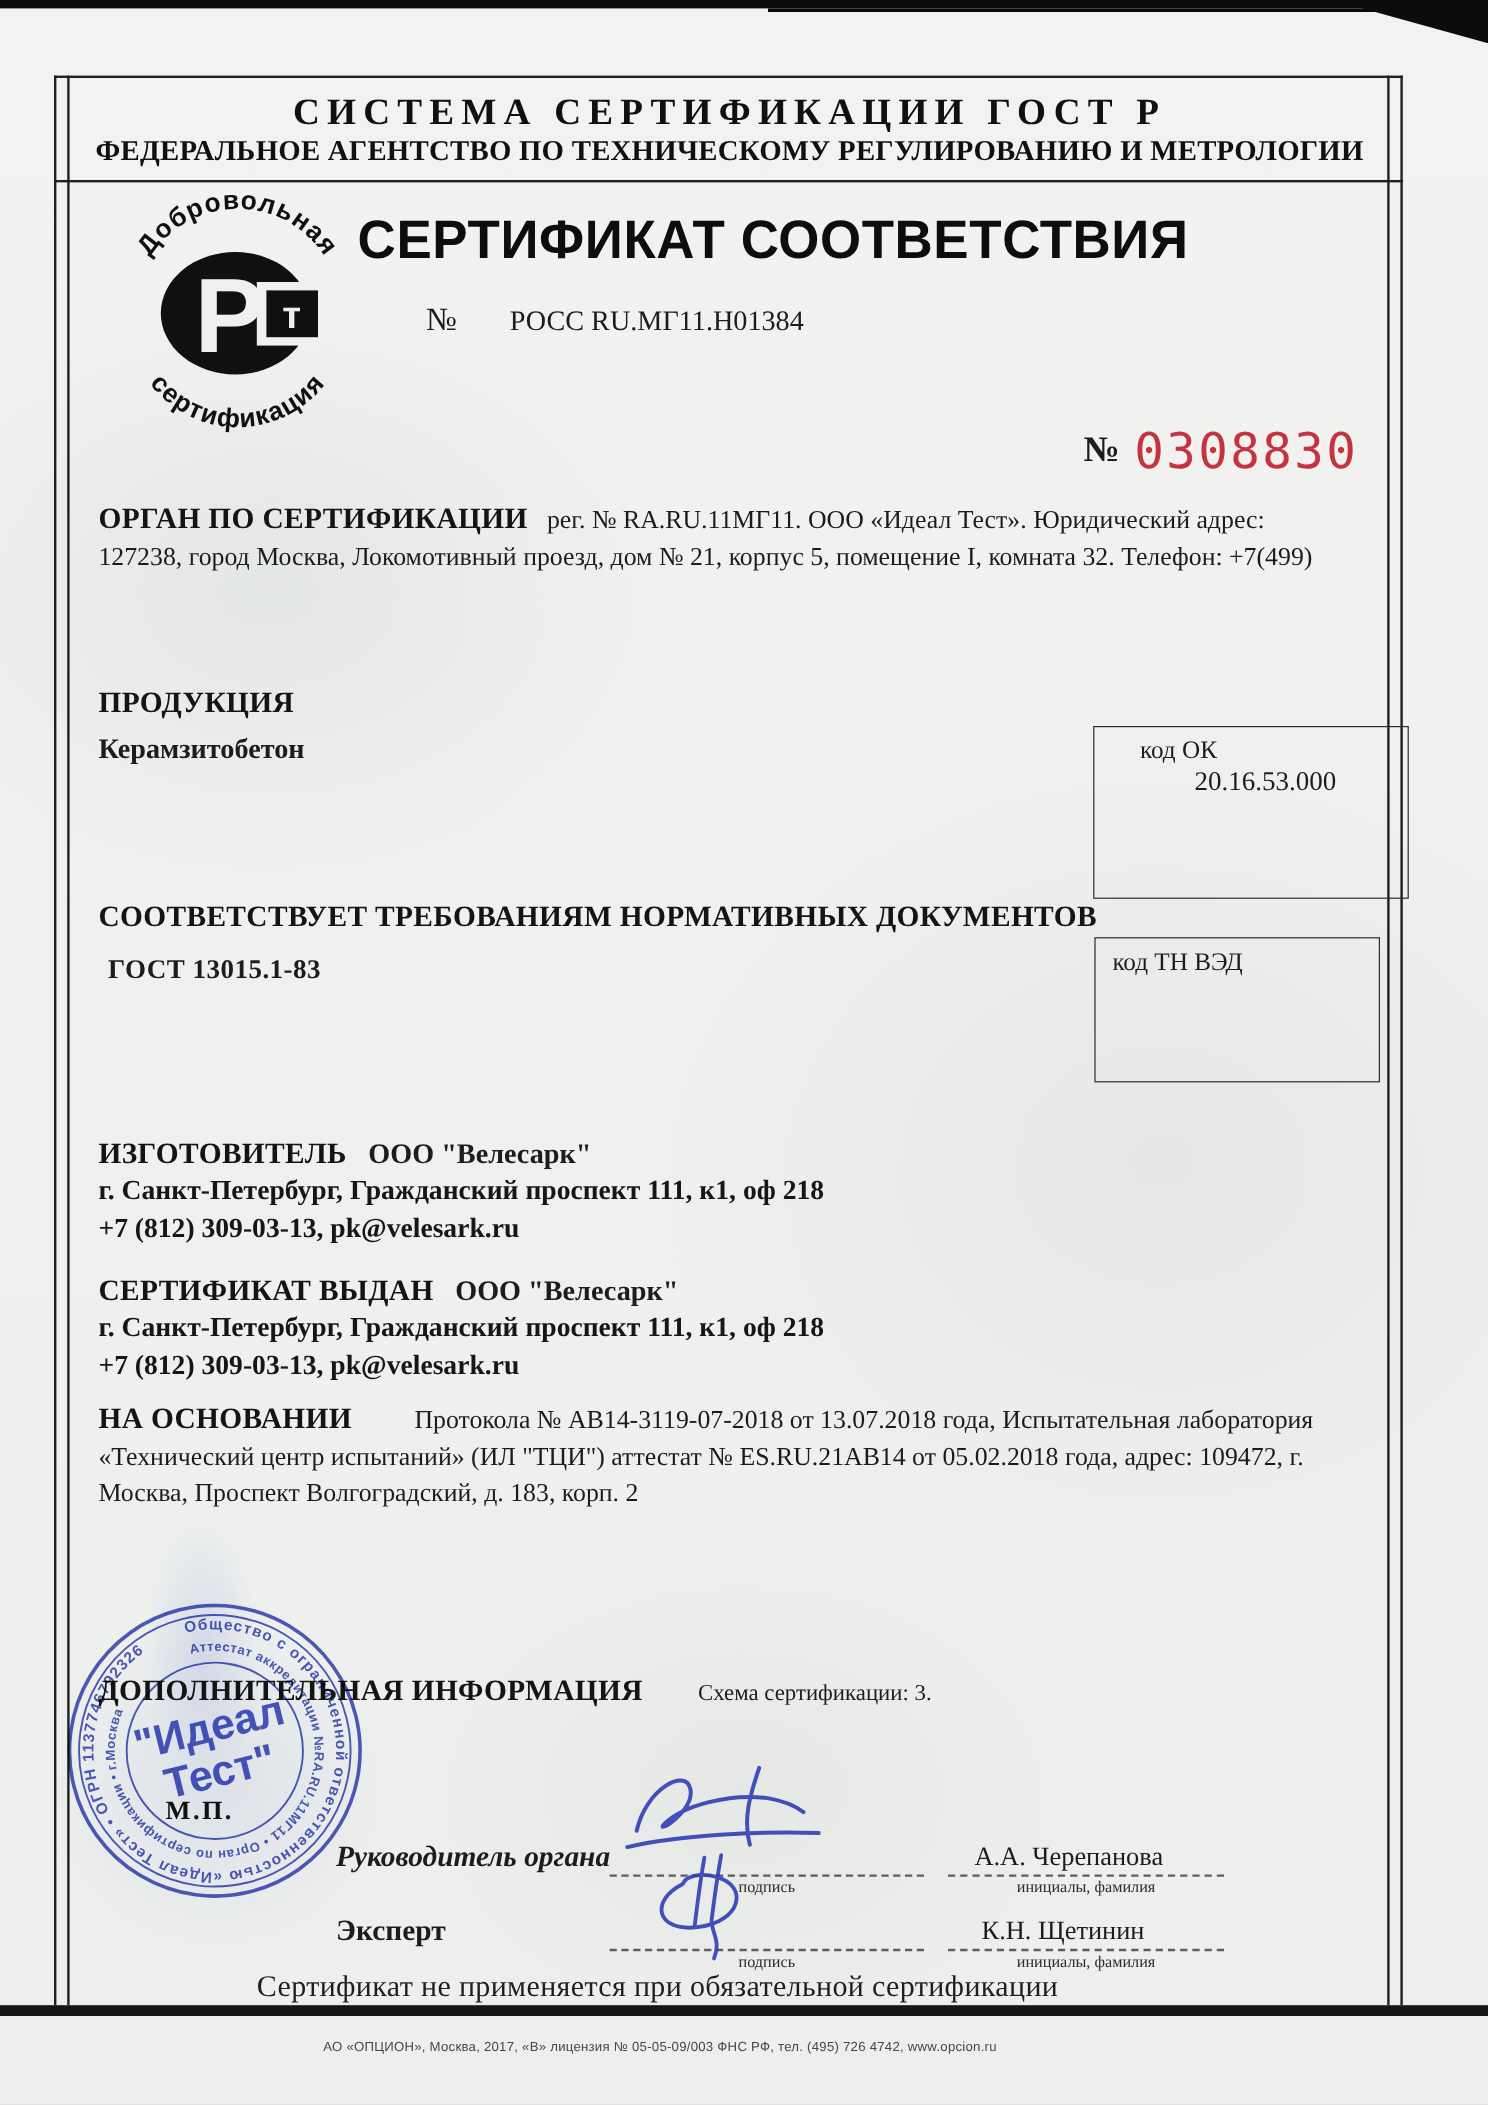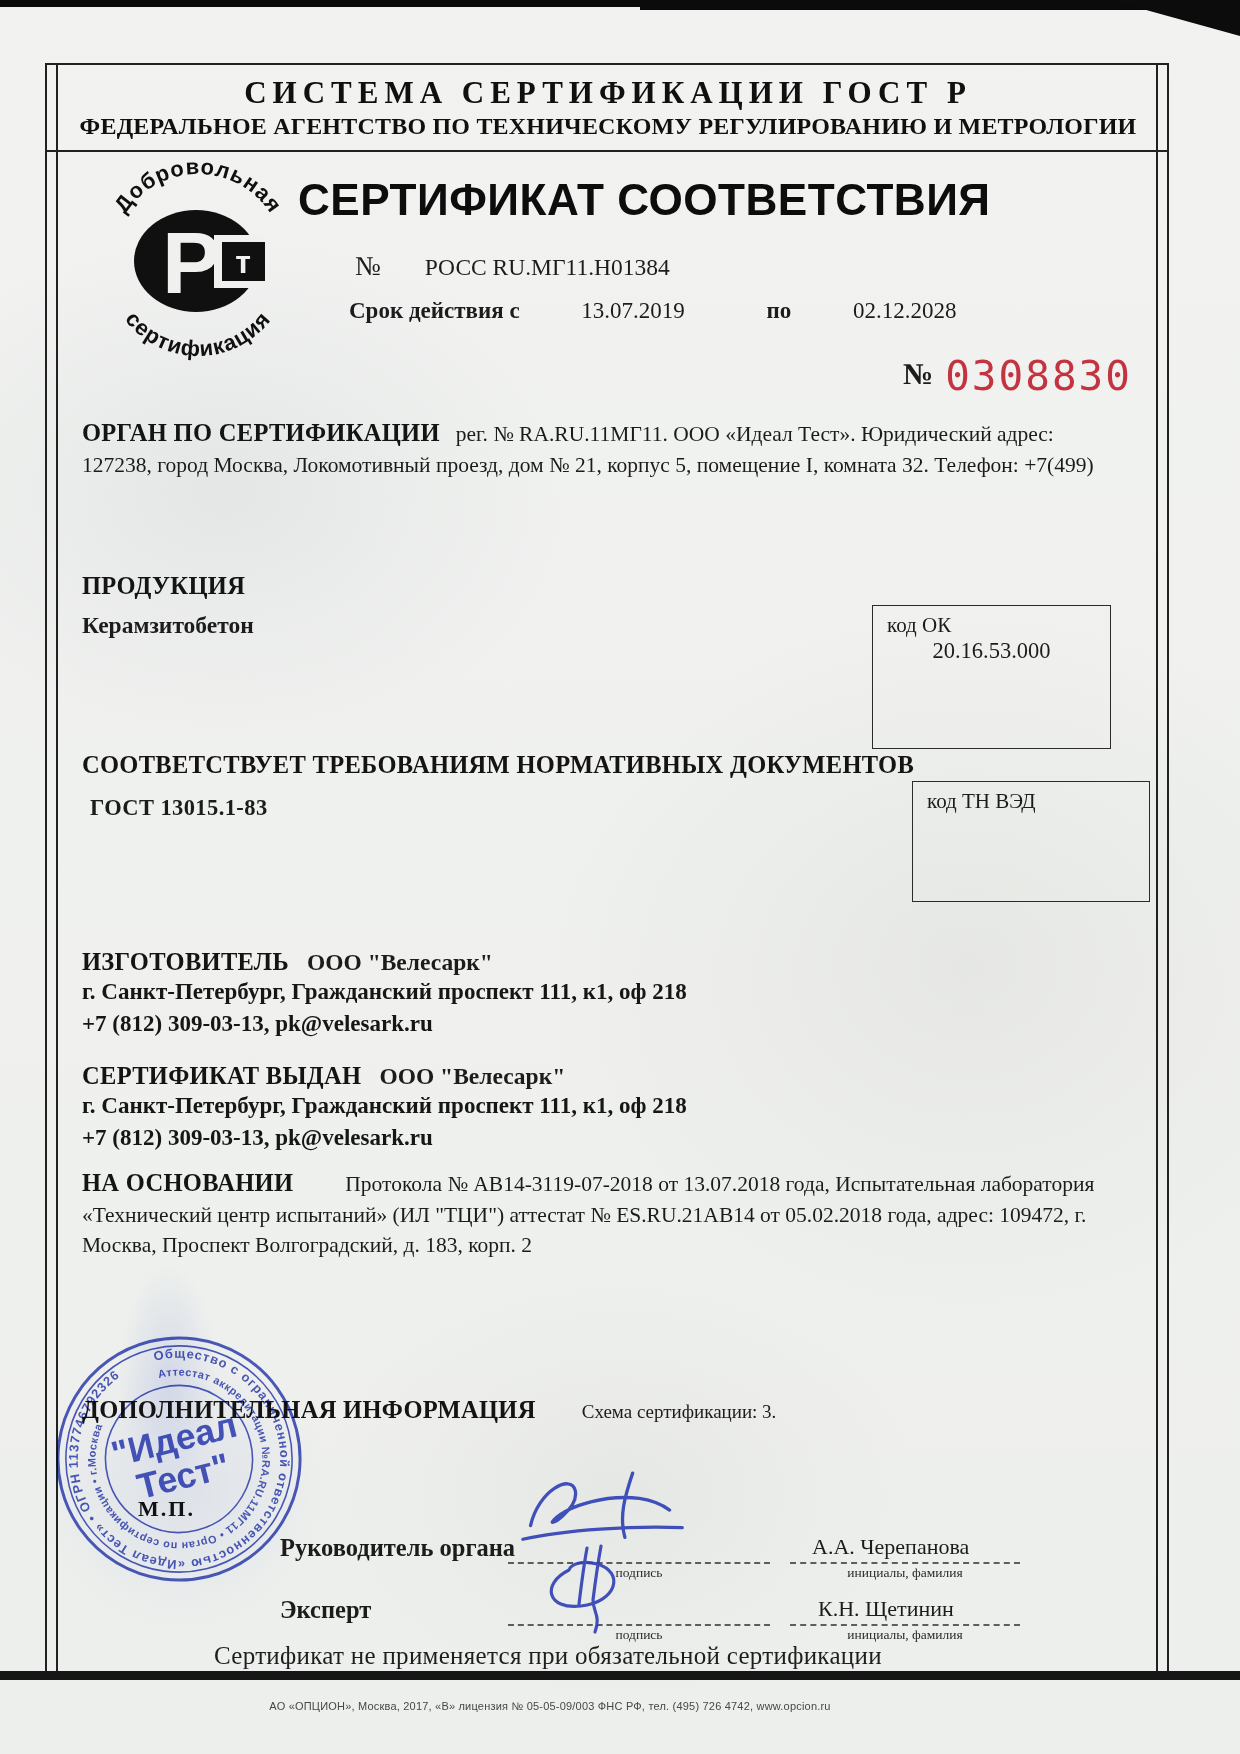--- a/index.html
+++ b/index.html
@@ -59,21 +59,21 @@
   .body-text{font-size:21.5px;line-height:30.5px;color:#1b1b1b;}
   .addr{font-weight:700;font-size:23px;line-height:32px;color:#161616;}
 
   #org-block{left:82px;top:418px;width:1064px;z-index:2;}
   #org-block .sec-label{margin-right:16px;}
 
   #product-label{left:82px;top:572px;z-index:2;}
   #product-value{left:82px;top:612px;font-weight:700;font-size:23.5px;z-index:2;}
 
   .code-box{border:1.5px solid #2b2b2b;z-index:2;background:transparent;}
-  #ok-box{left:872px;top:605px;width:237px;height:142px;}
+  #ok-box{left:911px;top:605px;width:237px;height:142px;padding-left:24px;}
   #tn-box{left:912px;top:781px;width:236px;height:119px;}
   .code-box .code-label{font-size:21px;padding:7px 0 0 14px;}
   #ok-box .code-value{text-align:center;font-size:22.5px;}
 
   #conf-label{left:82px;top:751px;z-index:2;}
   #conf-value{left:90px;top:795px;font-weight:700;font-size:22.5px;letter-spacing:.4px;z-index:2;}
 
   #manufacturer-block{left:82px;top:948px;width:1064px;z-index:2;}
   #issued-block{left:82px;top:1062px;width:1064px;z-index:2;}
   .company{font-weight:700;font-size:23.5px;margin-left:18px;}
@@ -83,21 +83,21 @@
 
   #addinfo-block{left:82px;top:1396px;z-index:2;}
   #addinfo-block .val{font-size:19px;margin-left:46px;font-weight:400;}
 
   #stamp{left:50px;top:1330px;width:258px;height:258px;z-index:5;
     transform:rotate(-14deg);opacity:.92;mix-blend-mode:multiply;}
   #mp-mark{left:138px;top:1496px;font-size:22px;font-weight:700;letter-spacing:2px;
     color:#111;z-index:6;}
 
   .role{font-size:24.5px;font-weight:700;z-index:2;}
-  #role-head{left:280px;top:1534px;}
+  #role-head{left:280px;top:1534px;font-style:italic;}
   #role-expert{left:280px;top:1596px;}
   .sigsvg{z-index:4;}
   #sig-head{left:515px;top:1462px;width:175px;height:102px;}
   #sig-expert{left:533px;top:1540px;width:125px;height:96px;}
   .sig-line{border-top:2px dashed #454545;opacity:.85;z-index:2;}
   #sigline-head{left:508px;top:1562px;width:262px;}
   #nameline-head{left:790px;top:1562px;width:230px;}
   #sigline-expert{left:508px;top:1624px;width:262px;}
   #nameline-expert{left:790px;top:1624px;width:230px;}
   .caption{font-size:13.5px;color:#2c2c2c;text-align:center;z-index:2;}
@@ -156,27 +156,20 @@
       <text x="70" y="133" font-size="88" font-weight="700" fill="#f0f1ef">Р</text>
     </g>
   </svg>
 
   <div class="abs" id="doc-title">СЕРТИФИКАТ СООТВЕТСТВИЯ</div>
 
   <div class="abs" id="cert-number">
     <span class="no">№</span><span>РОСС RU.МГ11.Н01384</span>
   </div>
 
-  <div class="abs" id="validity">
-    <span class="b">Срок действия</span>
-    <span class="b">с</span>
-    <span class="from">13.07.2019</span>
-    <span class="tol">по</span>
-    <span class="to">02.12.2028</span>
-  </div>
 
   <div class="abs" id="serial">
     <span class="no">№</span><span class="digits">0308830</span>
   </div>
 
   <div class="abs body-text" id="org-block">
     <div><span class="sec-label">ОРГАН ПО СЕРТИФИКАЦИИ</span><span>рег. № RA.RU.11МГ11. ООО «Идеал Тест». Юридический адрес:</span></div>
     <div>127238, город Москва, Локомотивный проезд, дом № 21, корпус 5, помещение I, комната 32. Телефон: +7(499)</div>
   </div>
 

